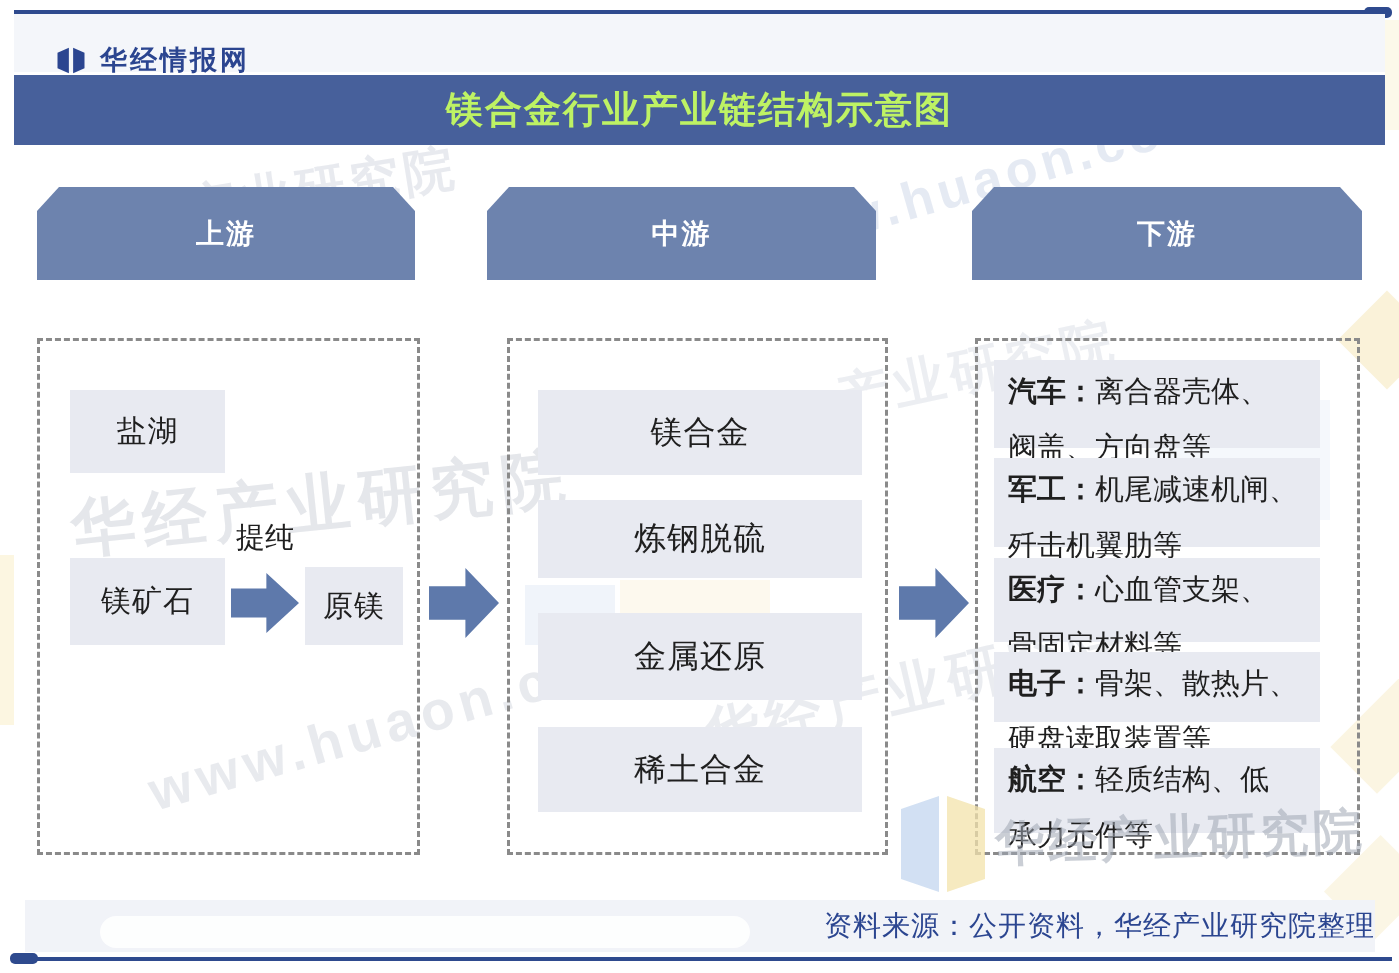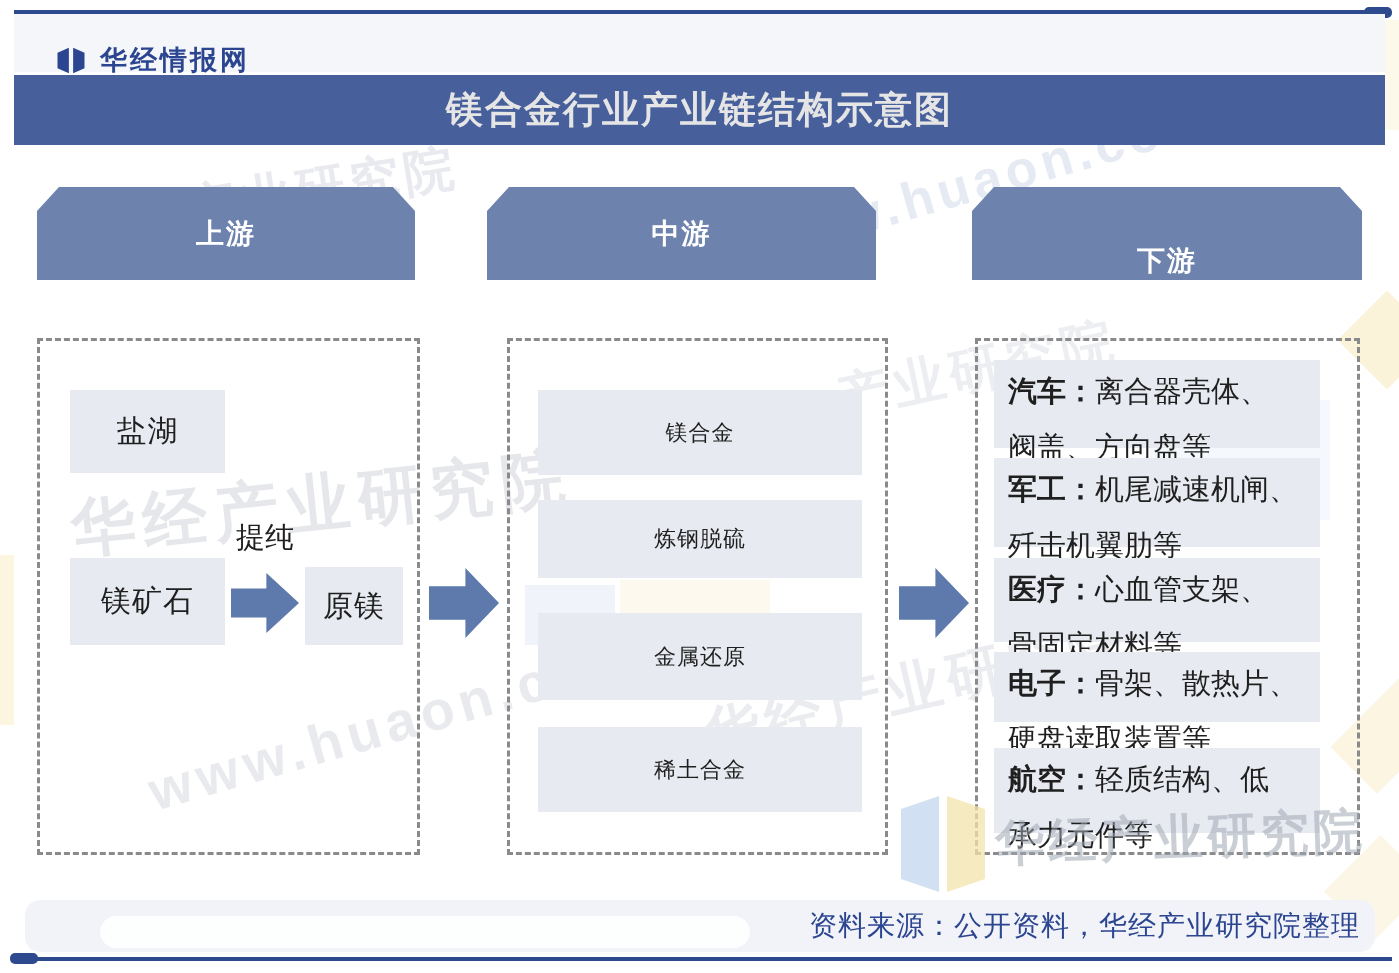--- a/index.html
+++ b/index.html
@@ -22,32 +22,32 @@
   .brand-text {
     position:absolute; left:86px; top:28px; font-size:27px; font-weight:bold;
     color:#2B4590; letter-spacing:3px;
   }
 
   
   .title-bar {
     position:absolute; left:14px; top:75px; width:1371px; height:70px; background:#47609B; z-index:1;
     display:flex; align-items:center; justify-content:center;
   }
-  .title-bar span { color:#e5e5e5; font-size:37px; font-weight:bold; letter-spacing:2px; }
+  .title-bar span { color:#bef264; font-size:37px; font-weight:bold; letter-spacing:2px; }
 
   
   .col-hdr {
     position:absolute; top:187px; height:93px; background:#6D83AE; z-index:1;
     clip-path:polygon(22px 0, calc(100% - 22px) 0, 100% 24px, 100% 100%, 0 100%, 0 24px);
     display:flex; align-items:center; justify-content:center;
   }
   .col-hdr span { color:#ffffff; font-size:28px; font-weight:bold; letter-spacing:2px; }
   .hdr-up   { left:37px;  width:378px; }
   .hdr-mid  { left:487px; width:389px; }
-  .hdr-down { left:972px; width:390px;align-items:flex-end; }
+  .hdr-down { left:972px; width:390px; }
 
   
   .dash-box { position:absolute; top:338px; height:517px; border:3px dashed #8A8A8A; z-index:1; background:transparent; }
   .dash-up   { left:37px;  width:383px; }
   .dash-mid  { left:507px; width:381px; }
   .dash-down { left:975px; width:385px; }
 
   
   .node {
     position:absolute; background:#E8EAF1; z-index:1;
@@ -60,21 +60,21 @@
   .n-sea     { left:70px;  top:727px; width:157px; height:85px; }
 
   .purify-label {
     position:absolute; left:224px; top:518px; width:82px; text-align:center;
     font-size:29px; color:#1F1F1F; z-index:1;
   }
 
   .mid-item {
     position:absolute; left:538px; width:324px; background:#E8EAF1; z-index:1;
     display:flex; align-items:center; justify-content:center;
-    font-size:22px; color:#1F1F1F; letter-spacing:1px;
+    font-size:32px; color:#1F1F1F; letter-spacing:1px;
   }
   .m0 { top:390px; height:85px; }
   .m1 { top:500px; height:78px; }
   .m2 { top:613px; height:87px; }
   .m3 { top:727px; height:85px; }
 
   .down-item {
     position:absolute; left:994px; width:326px; background:#E8EAF1; z-index:1;
     padding:3px 0 0 14px; font-size:29px; color:#1F1F1F; line-height:56px;
     overflow:visible; white-space:nowrap;
@@ -92,21 +92,21 @@
     position:absolute; background:#5E79AB; z-index:1;
     clip-path:polygon(0 26%, 52% 26%, 52% 0, 100% 50%, 52% 100%, 52% 74%, 0 74%);
   }
   .a-purify { left:231px; top:573px; width:68px; height:60px; }
   .a-up-mid { left:429px; top:568px; width:70px; height:70px; }
   .a-mid-dn { left:899px; top:568px; width:70px; height:70px; }
 
   
   .src-band {
     position:absolute; left:25px; top:900px; width:1350px; height:52px; background:#F1F3F8; z-index:1;
-    display:flex; align-items:center; justify-content:flex-end; padding-right:15px;border-radius:15px;
+    display:flex; align-items:center; justify-content:flex-end; 
   }
   .src-band span { font-size:28px; color:#2B4590; letter-spacing:1px; }
 
   
   .wm { position:absolute; z-index:0; font-weight:bold; pointer-events:none; }
   .wm-1 { left:70px;  top:460px; font-size:64px; letter-spacing:8px; color:rgba(175,181,192,0.32); transform:rotate(-6deg); }
   .wm-2 { left:140px; top:690px; font-size:55px; letter-spacing:6px; color:rgba(178,186,200,0.30); transform:rotate(-16deg); }
   .wm-3 { left:745px; top:150px; font-size:52px; letter-spacing:5px; color:rgba(198,208,228,0.45); transform:rotate(-16deg); }
   .wm-4 { left:700px; top:650px; font-size:56px; letter-spacing:6px; color:rgba(185,192,205,0.30); transform:rotate(-13deg); }
   .wm-5 { left:185px; top:155px; font-size:50px; letter-spacing:5px; color:rgba(200,206,216,0.42); transform:rotate(-9deg); }

